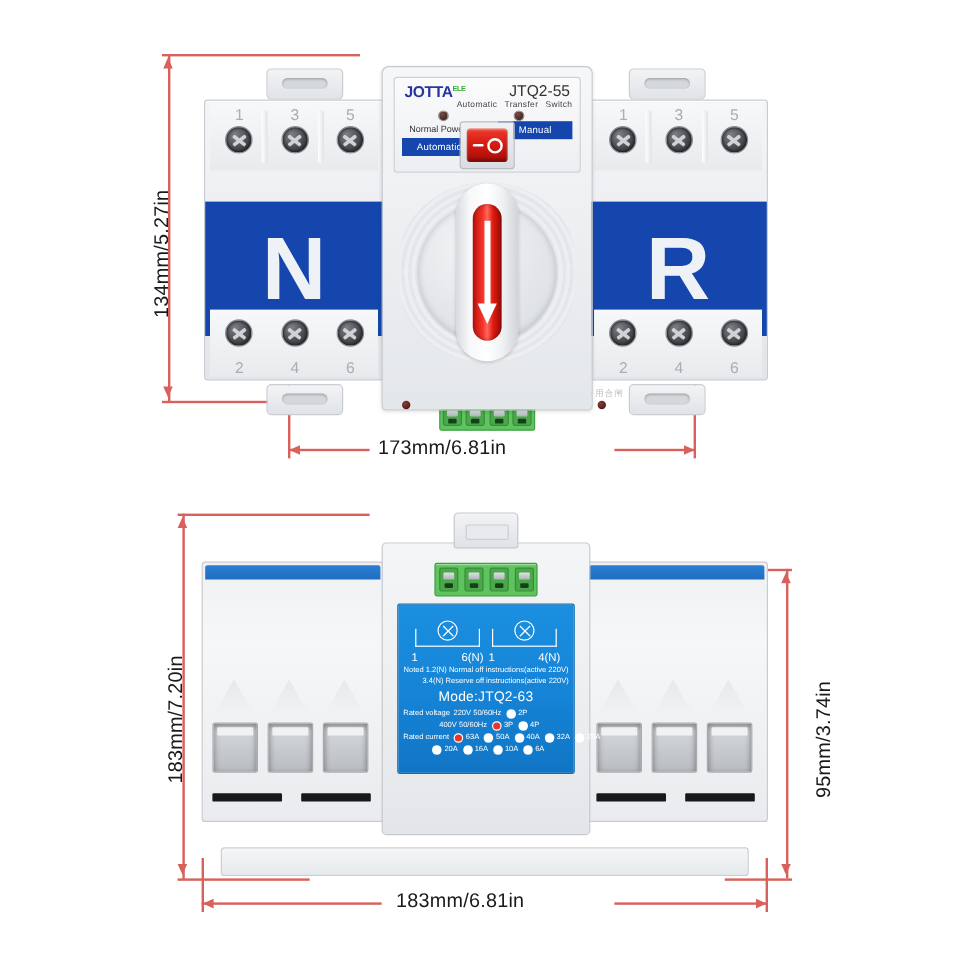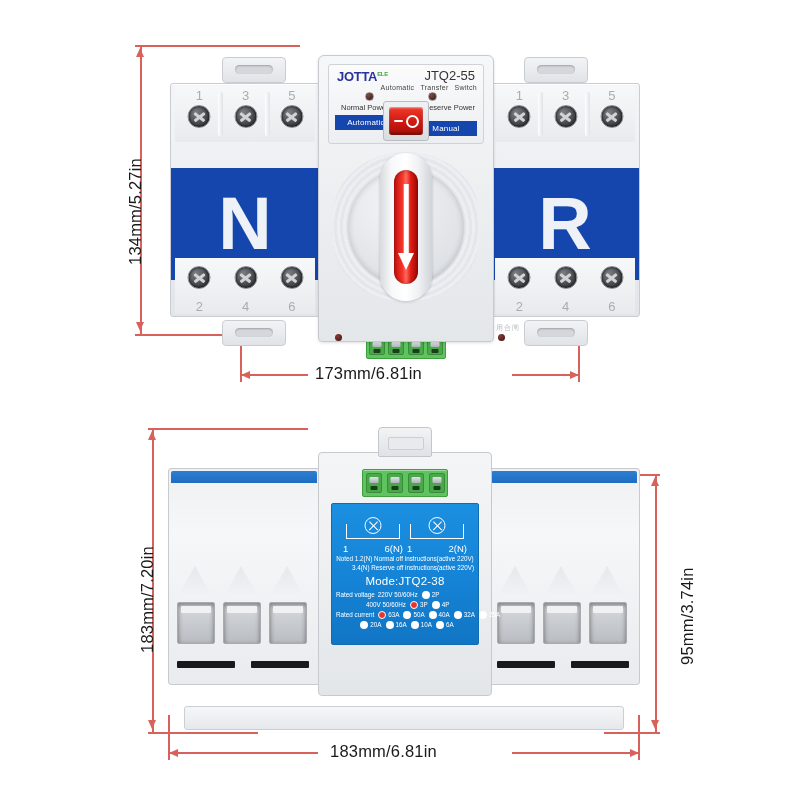--- a/index.html
+++ b/index.html
@@ -95,21 +95,21 @@
     border:1px solid #9a8a86;}
   #led-normal{left:36px;top:27px;}
   #led-reserve{right:46px;top:27px;}
   .pwr-text{position:absolute;font-size:7.5px;color:#333;}
   #txt-normal{left:12px;top:38px;}
   #txt-reserve{right:8px;top:38px;}
   .mode-bar{position:absolute;height:15px;background:#1546ad;
     display:flex;align-items:center;justify-content:center;
     color:#fff;font-size:8px;letter-spacing:.2px;}
   #bar-auto{left:6px;top:50px;width:62px;}
-  #bar-manual{right:6px;top:56px;width:62px;}
+  #bar-manual{right:6px;top:36px;width:62px;}
   .rocker-frame{position:absolute;left:50%;transform:translateX(-50%);top:36px;
     width:44px;height:38px;background:linear-gradient(180deg,#f0f1f3,#d9dce0);
     border:1px solid #b9bdc2;border-radius:3px;
     display:flex;align-items:center;justify-content:center;}
   .rocker{width:34px;height:28px;border-radius:3px;
     background:linear-gradient(180deg,#f03b2e 0%,#d31a11 50%,#a60d08 100%);
     box-shadow:inset 0 1px 2px rgba(255,255,255,.55),inset 0 -2px 3px rgba(0,0,0,.35);
     display:flex;align-items:center;justify-content:center;gap:3px;}
   .rk-dash{width:9px;height:2.4px;background:#fff;border-radius:1px;}
   .rk-o{width:9px;height:9px;border-radius:50%;border:2.2px solid #fff;}
@@ -456,28 +456,28 @@
             <div class="ld-nums">
               <span>1</span>
               <span>6(N)</span>
             </div>
           </div>
           <div class="ld-group" id="ldg-right">
             <span class="ld-lamp"></span>
             <span class="ld-bracket"></span>
             <div class="ld-nums">
               <span>1</span>
-              <span>2(N)</span>
+              <span>4(N)</span>
             </div>
           </div>
         </div>
 
         <div class="note-line">Noted 1.2(N) Normal off instructions(active 220V)</div>
         <div class="note-line indent">3.4(N) Reserve off instructions(active 220V)</div>
-        <div class="mode-line">Mode:JTQ2-38</div>
+        <div class="mode-line">Mode:JTQ2-63</div>
 
         <div class="spec-row">
           <span class="lbl">Rated voltage</span>
           <span class="lbl" style="margin-left:3px;">220V 50/60Hz</span>
           <span class="opt">
             <span class="dot"></span>
             <span>2P</span>
           </span>
         </div>
 

